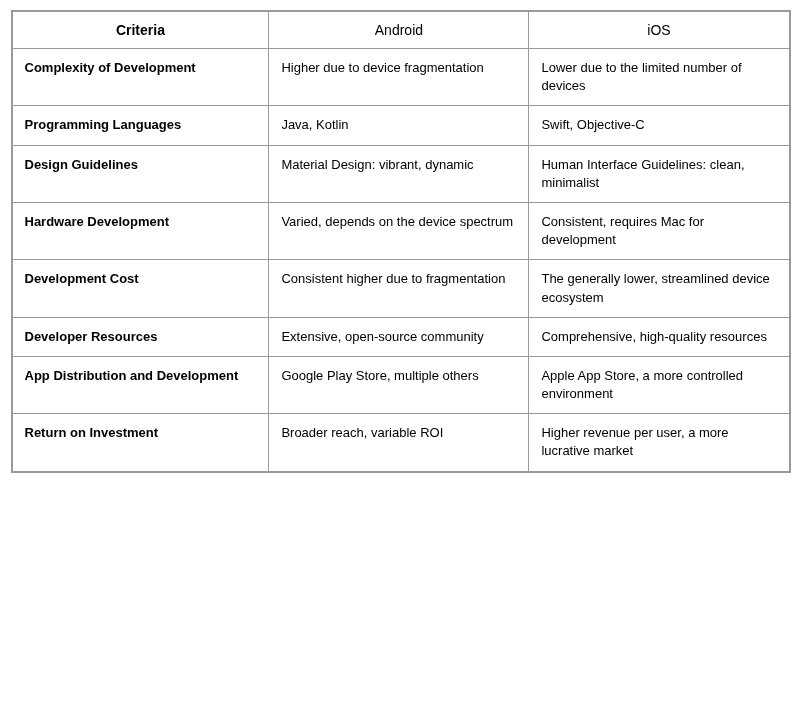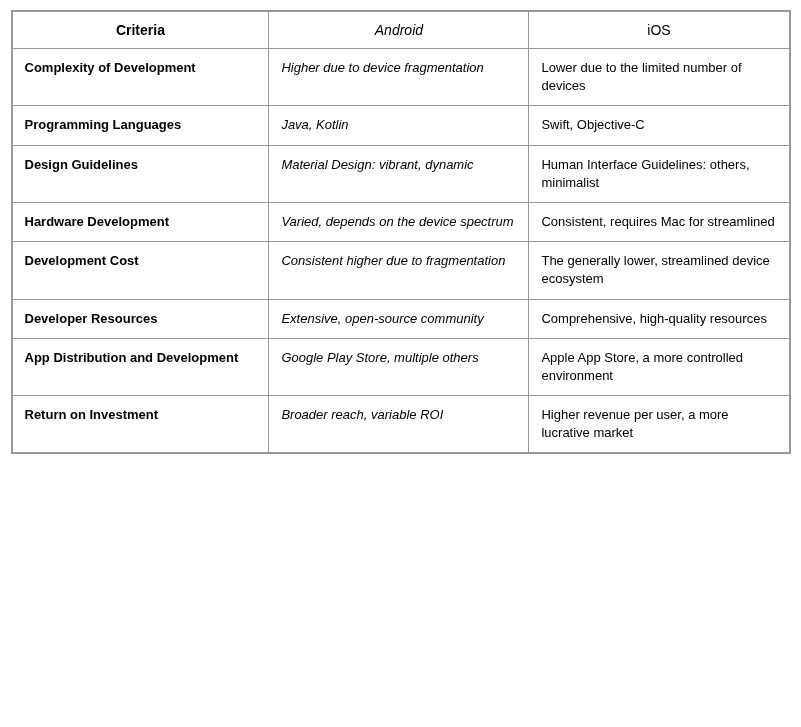--- a/index.html
+++ b/index.html
@@ -38,21 +38,20 @@
       font-size: 13px;
       line-height: 1.4;
     }
     .criteria-col {
       width: 245px;
       font-weight: bold;
     }
     .android-col {
       width: 248px;
       font-weight: normal;
-      font-style: italic;
     }
     .ios-col {
       width: 248px;
       font-weight: normal;
     }
     tbody tr .criteria-col {
       font-weight: bold;
     }
   </style>
 </head>
@@ -74,26 +73,26 @@
           <td class="ios-col">Lower due to the limited number of devices</td>
         </tr>
         <tr>
           <td class="criteria-col">Programming Languages</td>
           <td class="android-col">Java, Kotlin</td>
           <td class="ios-col">Swift, Objective-C</td>
         </tr>
         <tr>
           <td class="criteria-col">Design Guidelines</td>
           <td class="android-col">Material Design: vibrant, dynamic</td>
-          <td class="ios-col">Human Interface Guidelines: others, minimalist</td>
+          <td class="ios-col">Human Interface Guidelines: clean, minimalist</td>
         </tr>
         <tr>
           <td class="criteria-col">Hardware Development</td>
           <td class="android-col">Varied, depends on the device spectrum</td>
-          <td class="ios-col">Consistent, requires Mac for streamlined</td>
+          <td class="ios-col">Consistent, requires Mac for development</td>
         </tr>
         <tr>
           <td class="criteria-col">Development Cost</td>
           <td class="android-col">Consistent higher due to fragmentation</td>
           <td class="ios-col">The generally lower, streamlined device ecosystem</td>
         </tr>
         <tr>
           <td class="criteria-col">Developer Resources</td>
           <td class="android-col">Extensive, open-source community</td>
           <td class="ios-col">Comprehensive, high-quality resources</td>

